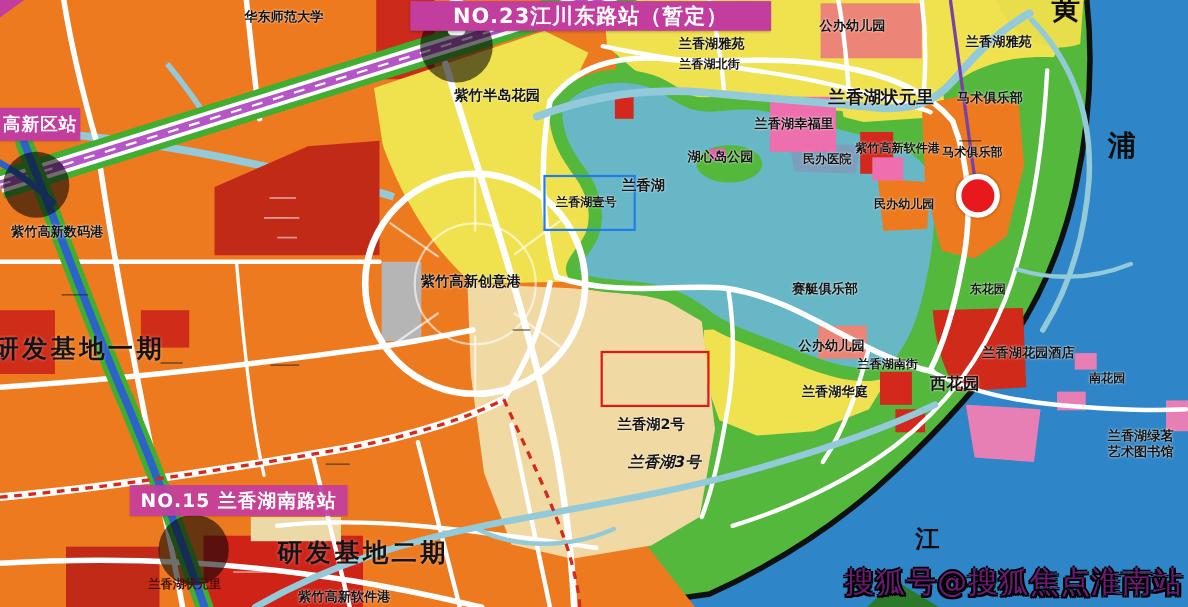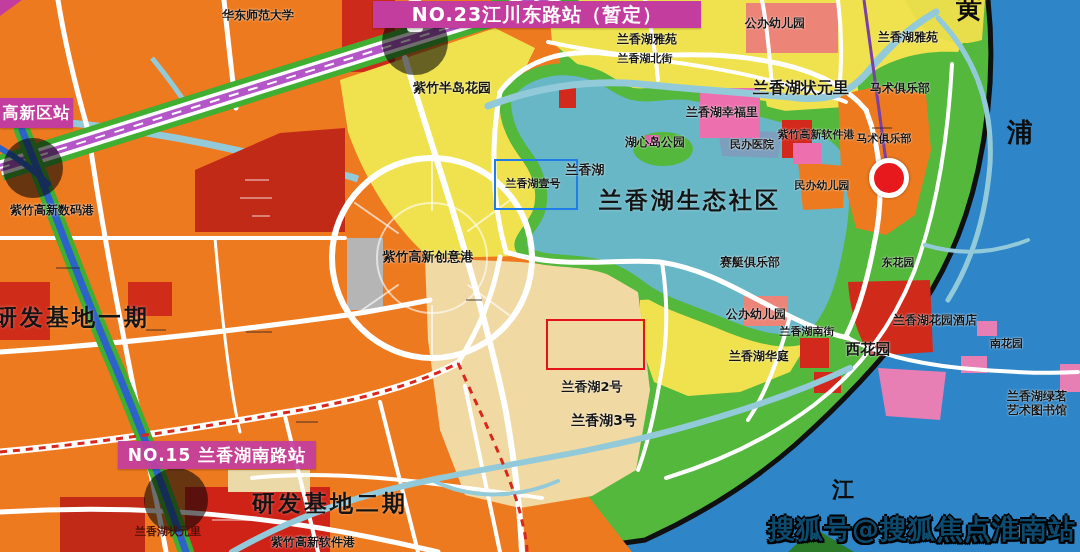--- a/index.html
+++ b/index.html
@@ -22,22 +22,22 @@
   }
   .hbox{position:absolute;background:transparent;z-index:5;}
   #blue-box{border:2px solid #1f7ce8;}
   #red-box{border:2px solid #e51317;}
   #red-marker{
     position:absolute;left:869px;top:158px;width:30px;height:30px;z-index:11;
     background:#e8191d;border:5px solid #fff;border-radius:50%;
     box-shadow:0 0 3px rgba(0,0,0,.4);
   }
   #watermark{
-    position:absolute;right:4px;top:511px;z-index:20;color:#0c4a6e;
-    font-size:27px;font-weight:bold;letter-spacing:1px;white-space:nowrap;
+    position:absolute;right:4px;top:511px;z-index:20;color:#701a75;
+    font-size:27px;font-weight:normal;letter-spacing:1px;white-space:nowrap;
     text-shadow:-2px 0 0 #000,2px 0 0 #000,0 -2px 0 #000,0 2px 0 #000,2px 2px 0 #000,-2px 2px 0 #000;
   }
   .rchar{position:absolute;transform:translate(-50%,-50%);font-weight:bold;color:#0d0d0d;z-index:10;white-space:nowrap;}
 </style>
 </head>
 <body>
 
 <div id="stage">
 
   <svg id="map-art" width="1080" height="552" viewBox="0 0 1080 552">
@@ -226,35 +226,34 @@
   <div class="lbl" style="left:775px;top:24px;font-size:12px;">公办幼儿园</div>
   <div class="lbl" style="left:801px;top:88px;font-size:16px;">兰香湖状元里</div>
   <div class="lbl" style="left:722px;top:113px;font-size:12px;">兰香湖幸福里</div>
   <div class="lbl" style="left:900px;top:89px;font-size:12px;">马术俱乐部</div>
   <div class="lbl" style="left:816px;top:135px;font-size:11px;">紫竹高新软件港</div>
   <div class="lbl" style="left:884px;top:139px;font-size:11px;">马术俱乐部</div>
   <div class="lbl" style="left:752px;top:145px;font-size:11px;">民办医院</div>
   <div class="lbl" style="left:655px;top:143px;font-size:12px;">湖心岛公园</div>
   <div class="lbl" style="left:822px;top:186px;font-size:11px;">民办幼儿园</div>
   <div class="lbl" style="left:585px;top:170px;font-size:13px;">兰香湖</div>
-  <div class="lbl lbl-big" style="left:690px;top:201px;font-size:23px;">兰香湖生态社区</div>
   <div class="lbl" style="left:750px;top:263px;font-size:12px;">赛艇俱乐部</div>
   <div class="lbl" style="left:52px;top:211px;font-size:12px;">紫竹高新数码港</div>
   <div class="lbl" style="left:428px;top:257px;font-size:13px;">紫竹高新创意港</div>
   <div class="lbl lbl-big" style="left:72px;top:318px;font-size:23px;">研发基地一期</div>
   <div class="lbl" style="left:756px;top:315px;font-size:12px;">公办幼儿园</div>
   <div class="lbl" style="left:807px;top:332px;font-size:11px;">兰香湖南街</div>
   <div class="lbl" style="left:759px;top:357px;font-size:12px;">兰香湖华庭</div>
   <div class="lbl" style="left:868px;top:349px;font-size:15px;">西花园</div>
   <div class="lbl" style="left:996px;top:344px;font-size:11px;padding-left:21px;">南花园</div>
   <div class="lbl" style="left:898px;top:263px;font-size:11px;">东花园</div>
   <div class="lbl" style="left:935px;top:321px;font-size:12px;">兰香湖花园酒店</div>
   <div class="lbl" style="left:1037px;top:397px;font-size:12px;">兰香湖绿茗</div>
   <div class="lbl" style="left:1037px;top:411px;font-size:12px;">艺术图书馆</div>
-  <div class="lbl" style="left:604px;top:421px;font-size:14px;">兰香湖3号</div>
+  <div class="lbl" style="left:604px;top:421px;font-size:14px;font-style:italic;">兰香湖3号</div>
   <div class="lbl lbl-big" style="left:330px;top:504px;font-size:23px;">研发基地二期</div>
   <div class="lbl" style="left:313px;top:543px;font-size:12px;">紫竹高新软件港</div>
   <div class="lbl" style="left:168px;top:532px;font-size:11px;color:#4a0f08;text-shadow:none;">兰香湖状元里</div>
 
   <div class="lbl" style="left:533px;top:184px;font-size:11px;">兰香湖壹号</div>
   <div class="lbl" style="left:592px;top:343px;font-size:13px;margin-top:44px;">兰香湖2号</div>
 
   <div class="rchar" style="left:969px;top:8px;font-size:26px;">黄</div>
   <div class="rchar" style="left:1020px;top:132px;font-size:26px;">浦</div>
   <div class="rchar" style="left:843px;top:490px;font-size:22px;">江</div>

